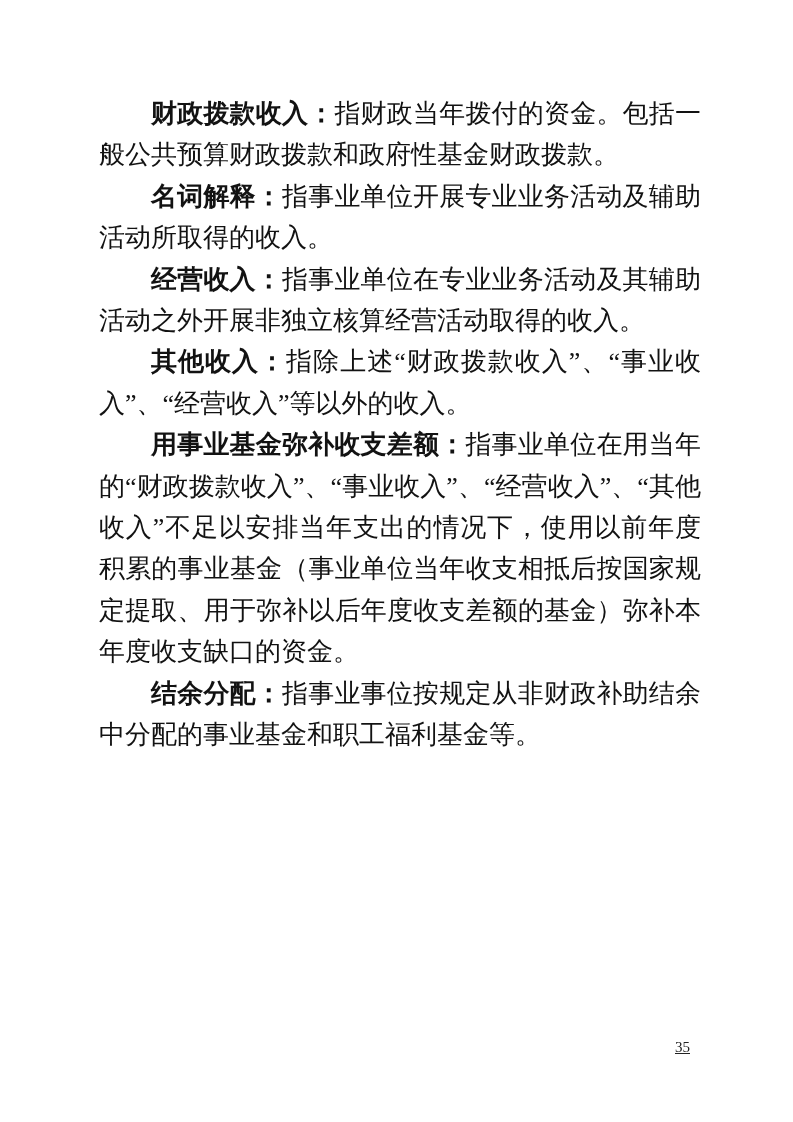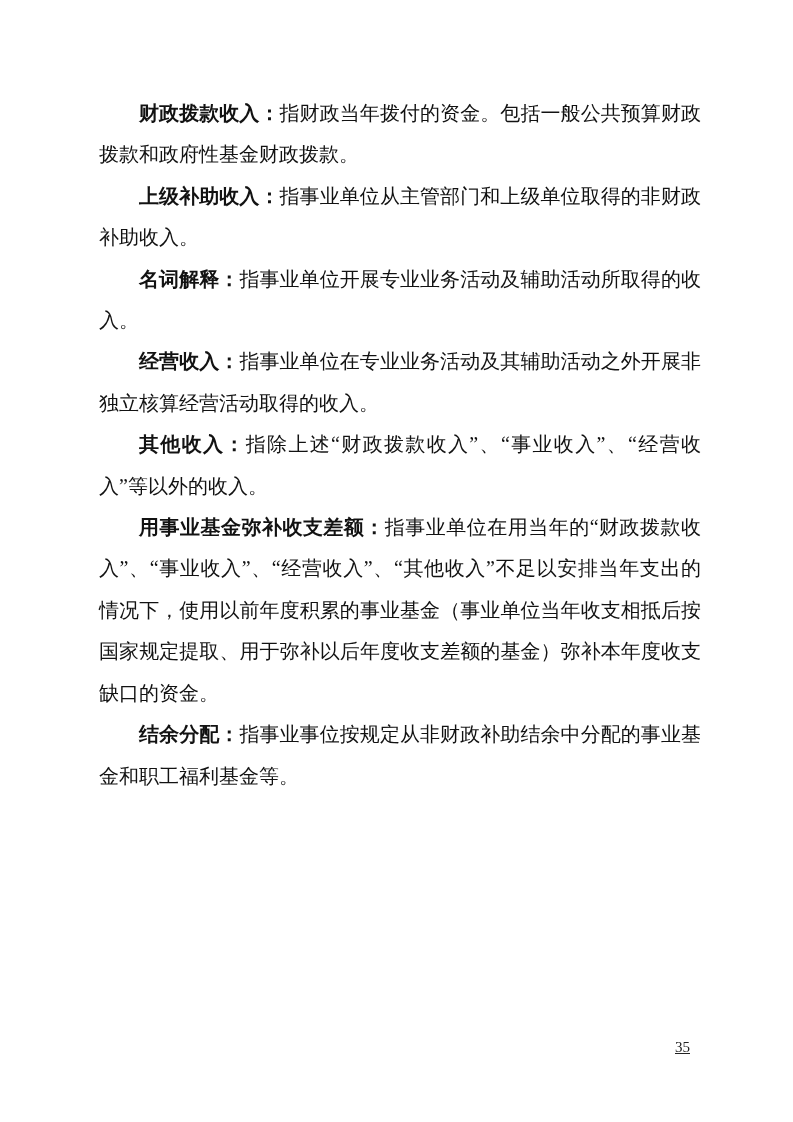--- a/index.html
+++ b/index.html
@@ -28,21 +28,21 @@
     font-size: 26px;
     line-height: 40px;
     font-weight: bold;
     text-align: center;
     font-family: "Liberation Sans", "DejaVu Sans", sans-serif;
     white-space: pre;
     letter-spacing: 1px;
   }
   .para {
     margin: 0;
-    font-size: 20px;
+    font-size: 26px;
     line-height: 41.4px;
     text-align: justify;
     text-indent: 2em;
     word-break: break-all;
   }
   .para:last-of-type .def {  }
   .term {
     font-weight: bold;
     font-family: "Liberation Sans", "DejaVu Sans", sans-serif;
   }
@@ -58,21 +58,20 @@
 </style>
 </head>
 <body>
 
 <div class="page">
   <div class="content">
 
 
     <p class="para"><span class="term">财政拨款收入：</span><span class="def">指财政当年拨付的资金。包括一般公共预算财政拨款和政府性基金财政拨款。</span></p>
 
-    <p class="para"><span class="term">上级补助收入：</span><span class="def">指事业单位从主管部门和上级单位取得的非财政补助收入。</span></p>
 
     <p class="para"><span class="term">名词解释：</span><span class="def">指事业单位开展专业业务活动及辅助活动所取得的收入。</span></p>
 
     <p class="para"><span class="term">经营收入：</span><span class="def">指事业单位在专业业务活动及其辅助活动之外开展非独立核算经营活动取得的收入。</span></p>
 
 
     <p class="para"><span class="term">其他收入：</span><span class="def">指除上述“财政拨款收入”、“事业收入”、“经营收入”等以外的收入。</span></p>
 
     <p class="para"><span class="term">用事业基金弥补收支差额：</span><span class="def">指事业单位在用当年的“财政拨款收入”、“事业收入”、“经营收入”、“其他收入”不足以安排当年支出的情况下，使用以前年度积累的事业基金（事业单位当年收支相抵后按国家规定提取、用于弥补以后年度收支差额的基金）弥补本年度收支缺口的资金。</span></p>
 

